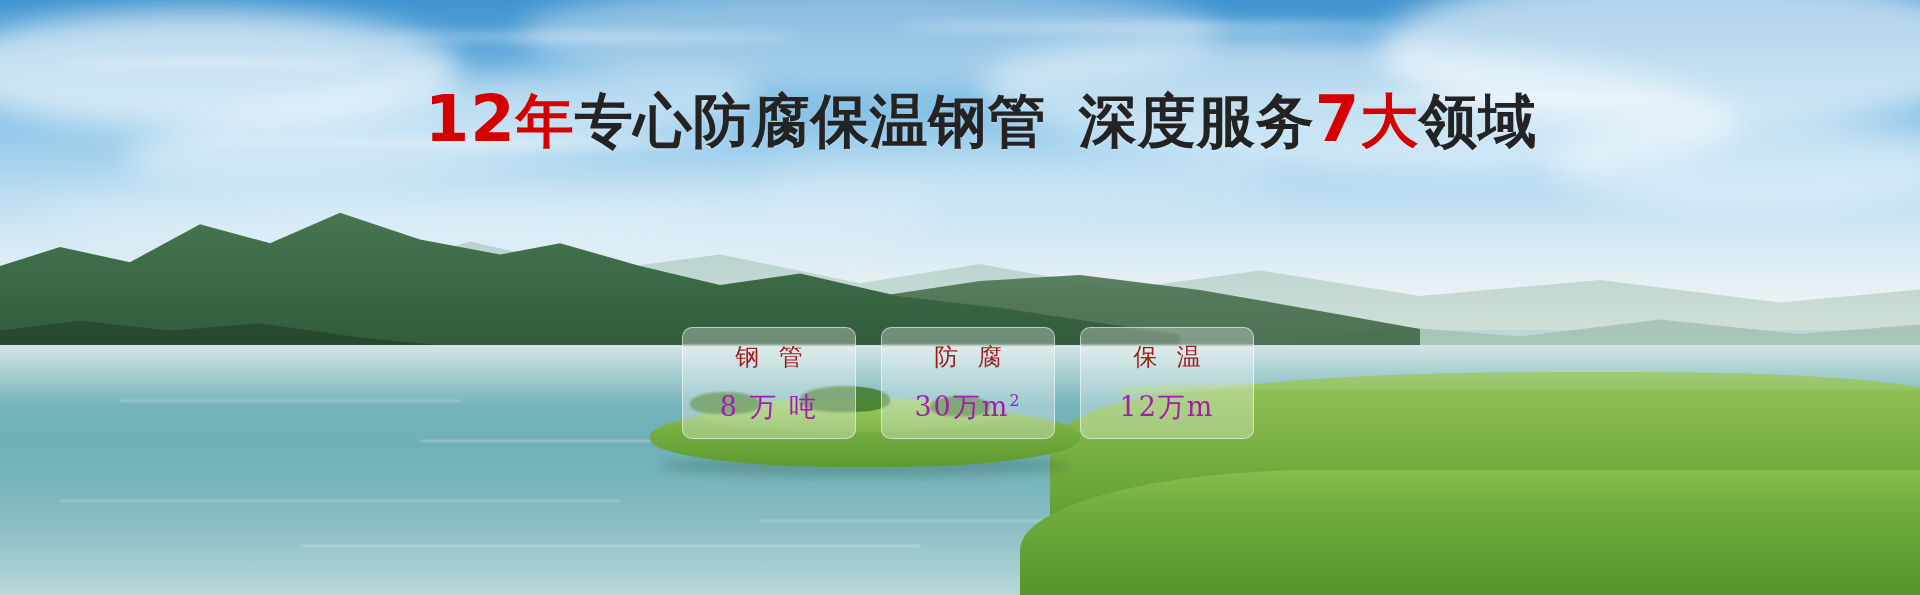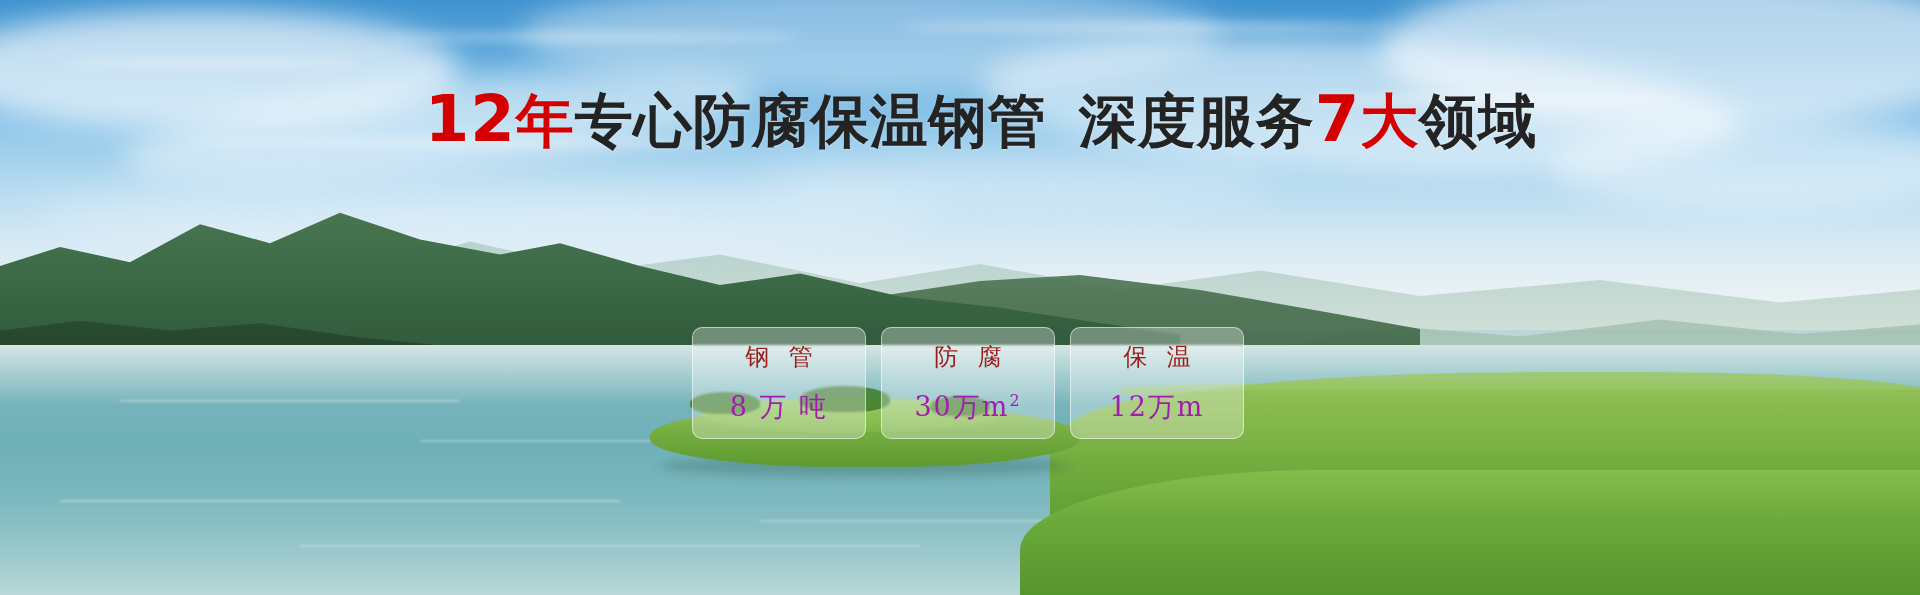--- a/index.html
+++ b/index.html
@@ -148,21 +148,21 @@
     padding:8px 34px 10px;
     font-family:"DejaVu Sans","Liberation Sans",sans-serif;
     font-size:27px;line-height:32px;color:#20282c;
     white-space:nowrap;letter-spacing:1px;
   }
   .pill .sp{display:inline-block;width:18px;}
 
   
   .cards{
     position:absolute;left:50%;top:327px;transform:translateX(-50%);
-    display:flex;gap:15px;padding-left:16px;
+    display:flex;gap:25px;padding-left:16px;
   }
   .card{
     width:172px;height:110px;
     background:rgba(255,255,255,.30);
     border:1px solid rgba(255,255,255,.55);
     border-radius:10px;
     display:flex;flex-direction:column;align-items:center;justify-content:center;
     backdrop-filter:blur(1px);
   }
   .card .title{

